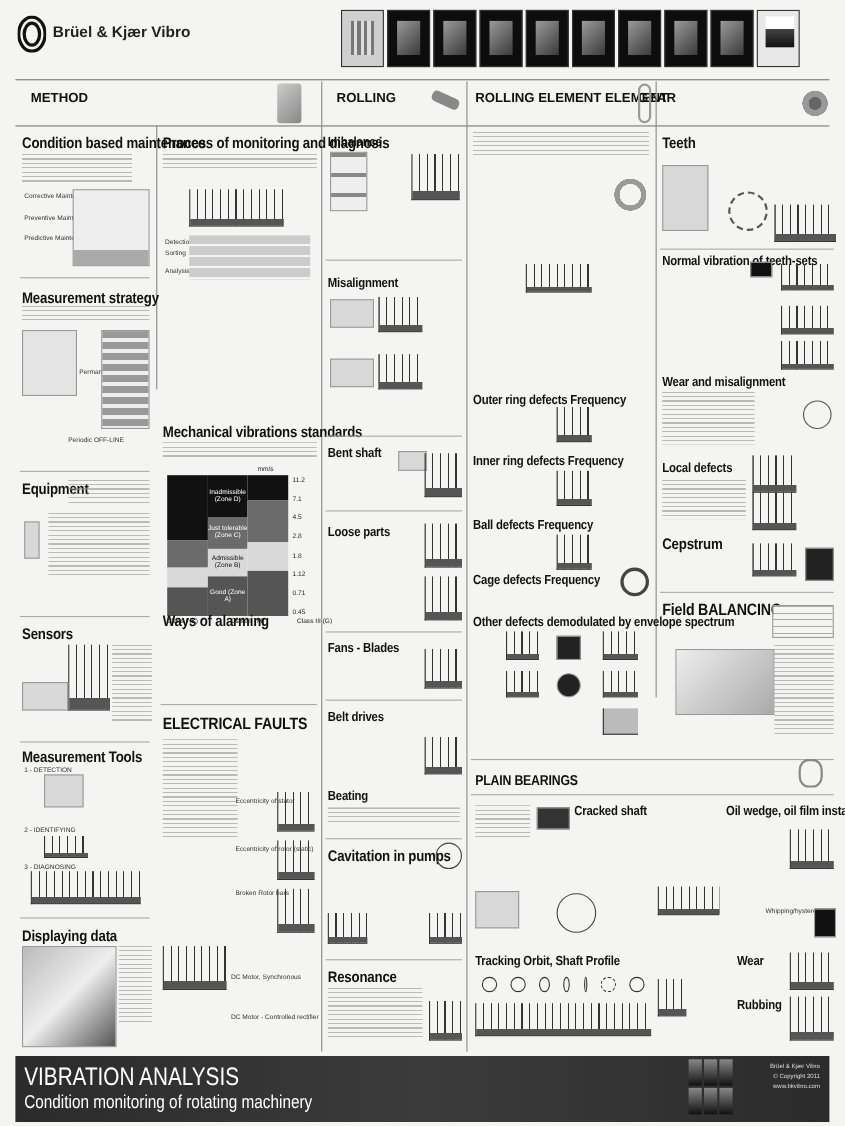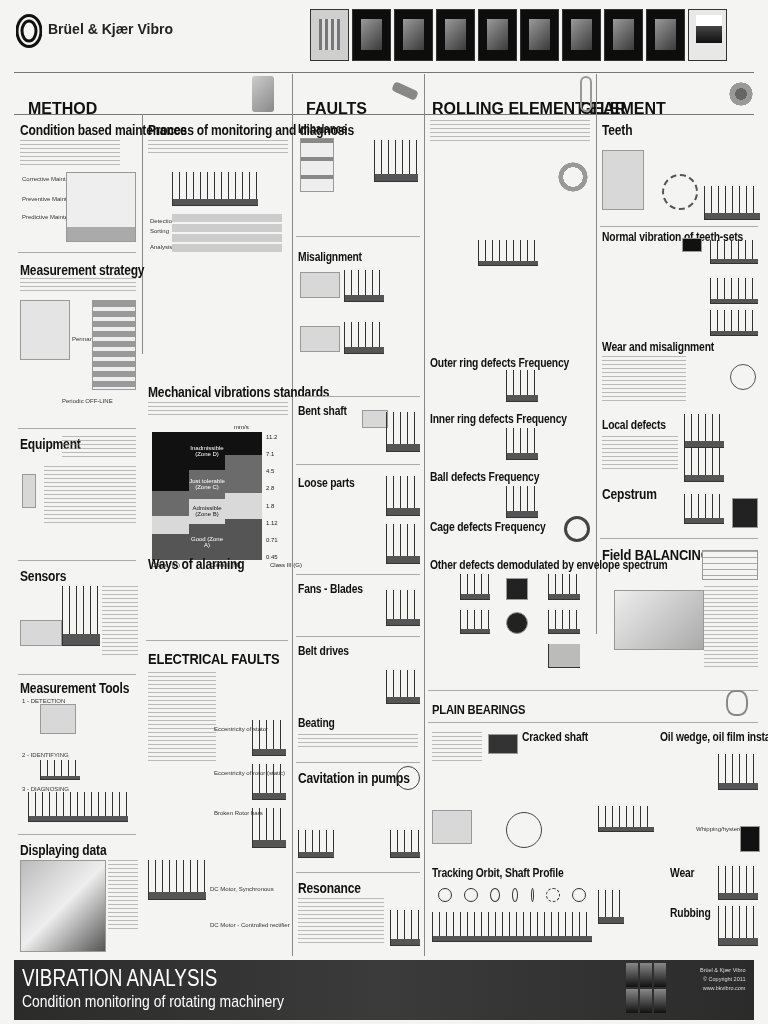--- a/index.html
+++ b/index.html
@@ -9,21 +9,21 @@
   .logo { left: 16px; top: 14px; width: 26px; height: 34px; }
   .brand { left: 48px; top: 21px; font-weight: bold; font-size: 14px; color: #222; }
   .thumbs { left: 310px; top: 9px; height: 52px; display: flex; gap: 3px; }
   .thumb { width: 39px; height: 52px; background: #0d0d0d; border: 1px solid #333; position: relative; overflow: hidden; }
   .thumb .inner { position: absolute; left: 22%; top: 18%; width: 56%; height: 62%; background: linear-gradient(135deg,#9a9a9a,#3a3a3a); }
   .thumb.light { background: #cfcfcf; }
   .thumb.light .inner { background: repeating-linear-gradient(90deg,#777 0 3px,#ddd 3px 6px); }
   .thumb.spec { background: #e8e8e8; }
   .thumb.spec .inner { left: 18%; top: 10%; width: 70%; height: 55%; background: linear-gradient(0deg,#111 0%,#444 60%,#fff 61%); }
   .rule { left: 14px; right: 14px; height: 1px; background: #777; }
-  .colhead { top: 82px; font-weight: bold; font-size: 16px; color: #111; margin-top: 18px; }
+  .colhead { top: 82px; font-weight: bold; font-size: 12px; color: #111; }
   .vline { width: 1px; background: #888; }
   .sec-title { font-weight: bold; font-size: 12px; letter-spacing: -0.2px; transform: scaleX(0.86); transform-origin: left; white-space: nowrap; }
   .sec-title.big { font-size: 14px; }
   .text-block { background: repeating-linear-gradient(180deg, #8a8a8a 0 1px, transparent 1px 4px); opacity: 0.55; }
   .fig { background: #d8d8d8; border: 1px solid #999; }
   .spectrum { background: linear-gradient(0deg, #555 0 18%, transparent 18%), repeating-linear-gradient(90deg, transparent 0 6px, #333 6px 7px); background-size: 100% 100%; border-left: 1px solid #333; border-bottom: 1px solid #333; }
   .hsep { height: 1px; background: #aaa; }
   .zone-chart { left: 152px; top: 432px; width: 110px; height: 128px; display: grid; grid-template-columns: repeat(3,1fr); }
   .zone-col { position: relative; }
   .zone { position: absolute; left: 0; right: 0; font-size: 6px; color: #fff; text-align: center; display: flex; align-items: center; justify-content: center; }
@@ -75,21 +75,21 @@
     </div>
   <div class="thumb spec">
       <div class="inner"></div>
     </div>
 </div>
 
 <div class="abs rule" style="top:72px;"></div>
 <div class="abs rule" style="top:114px;"></div>
 
 <div class="abs colhead" style="left:28px;">METHOD</div>
-<div class="abs colhead" style="left:306px;">FAULTS</div>
+<div class="abs colhead" style="left:306px;">ROLLING</div>
 <div class="abs colhead" style="left:432px;">ROLLING ELEMENT ELEMENT</div>
 <div class="abs colhead" style="left:580px;">GEAR</div>
 <div class="abs" style="left:252px;top:76px;width:22px;height:36px;background:linear-gradient(135deg,#ccc,#888);border-radius:3px;"></div>
 <div class="abs" style="left:392px;top:86px;width:26px;height:10px;background:#888;transform:rotate(25deg);border-radius:4px;"></div>
 <div class="abs" style="left:580px;top:76px;width:12px;height:36px;border:2px solid #999;border-radius:6px;"></div>
 <div class="abs" style="left:728px;top:80px;width:26px;height:28px;background:radial-gradient(circle,#666 30%,#999 31%,#999 60%,transparent 61%);"></div>
 
 <div class="abs vline" style="left:142px;top:114px;height:240px;"></div>
 <div class="abs vline" style="left:292px;top:74px;height:882px;"></div>
 <div class="abs vline" style="left:424px;top:74px;height:882px;"></div>

